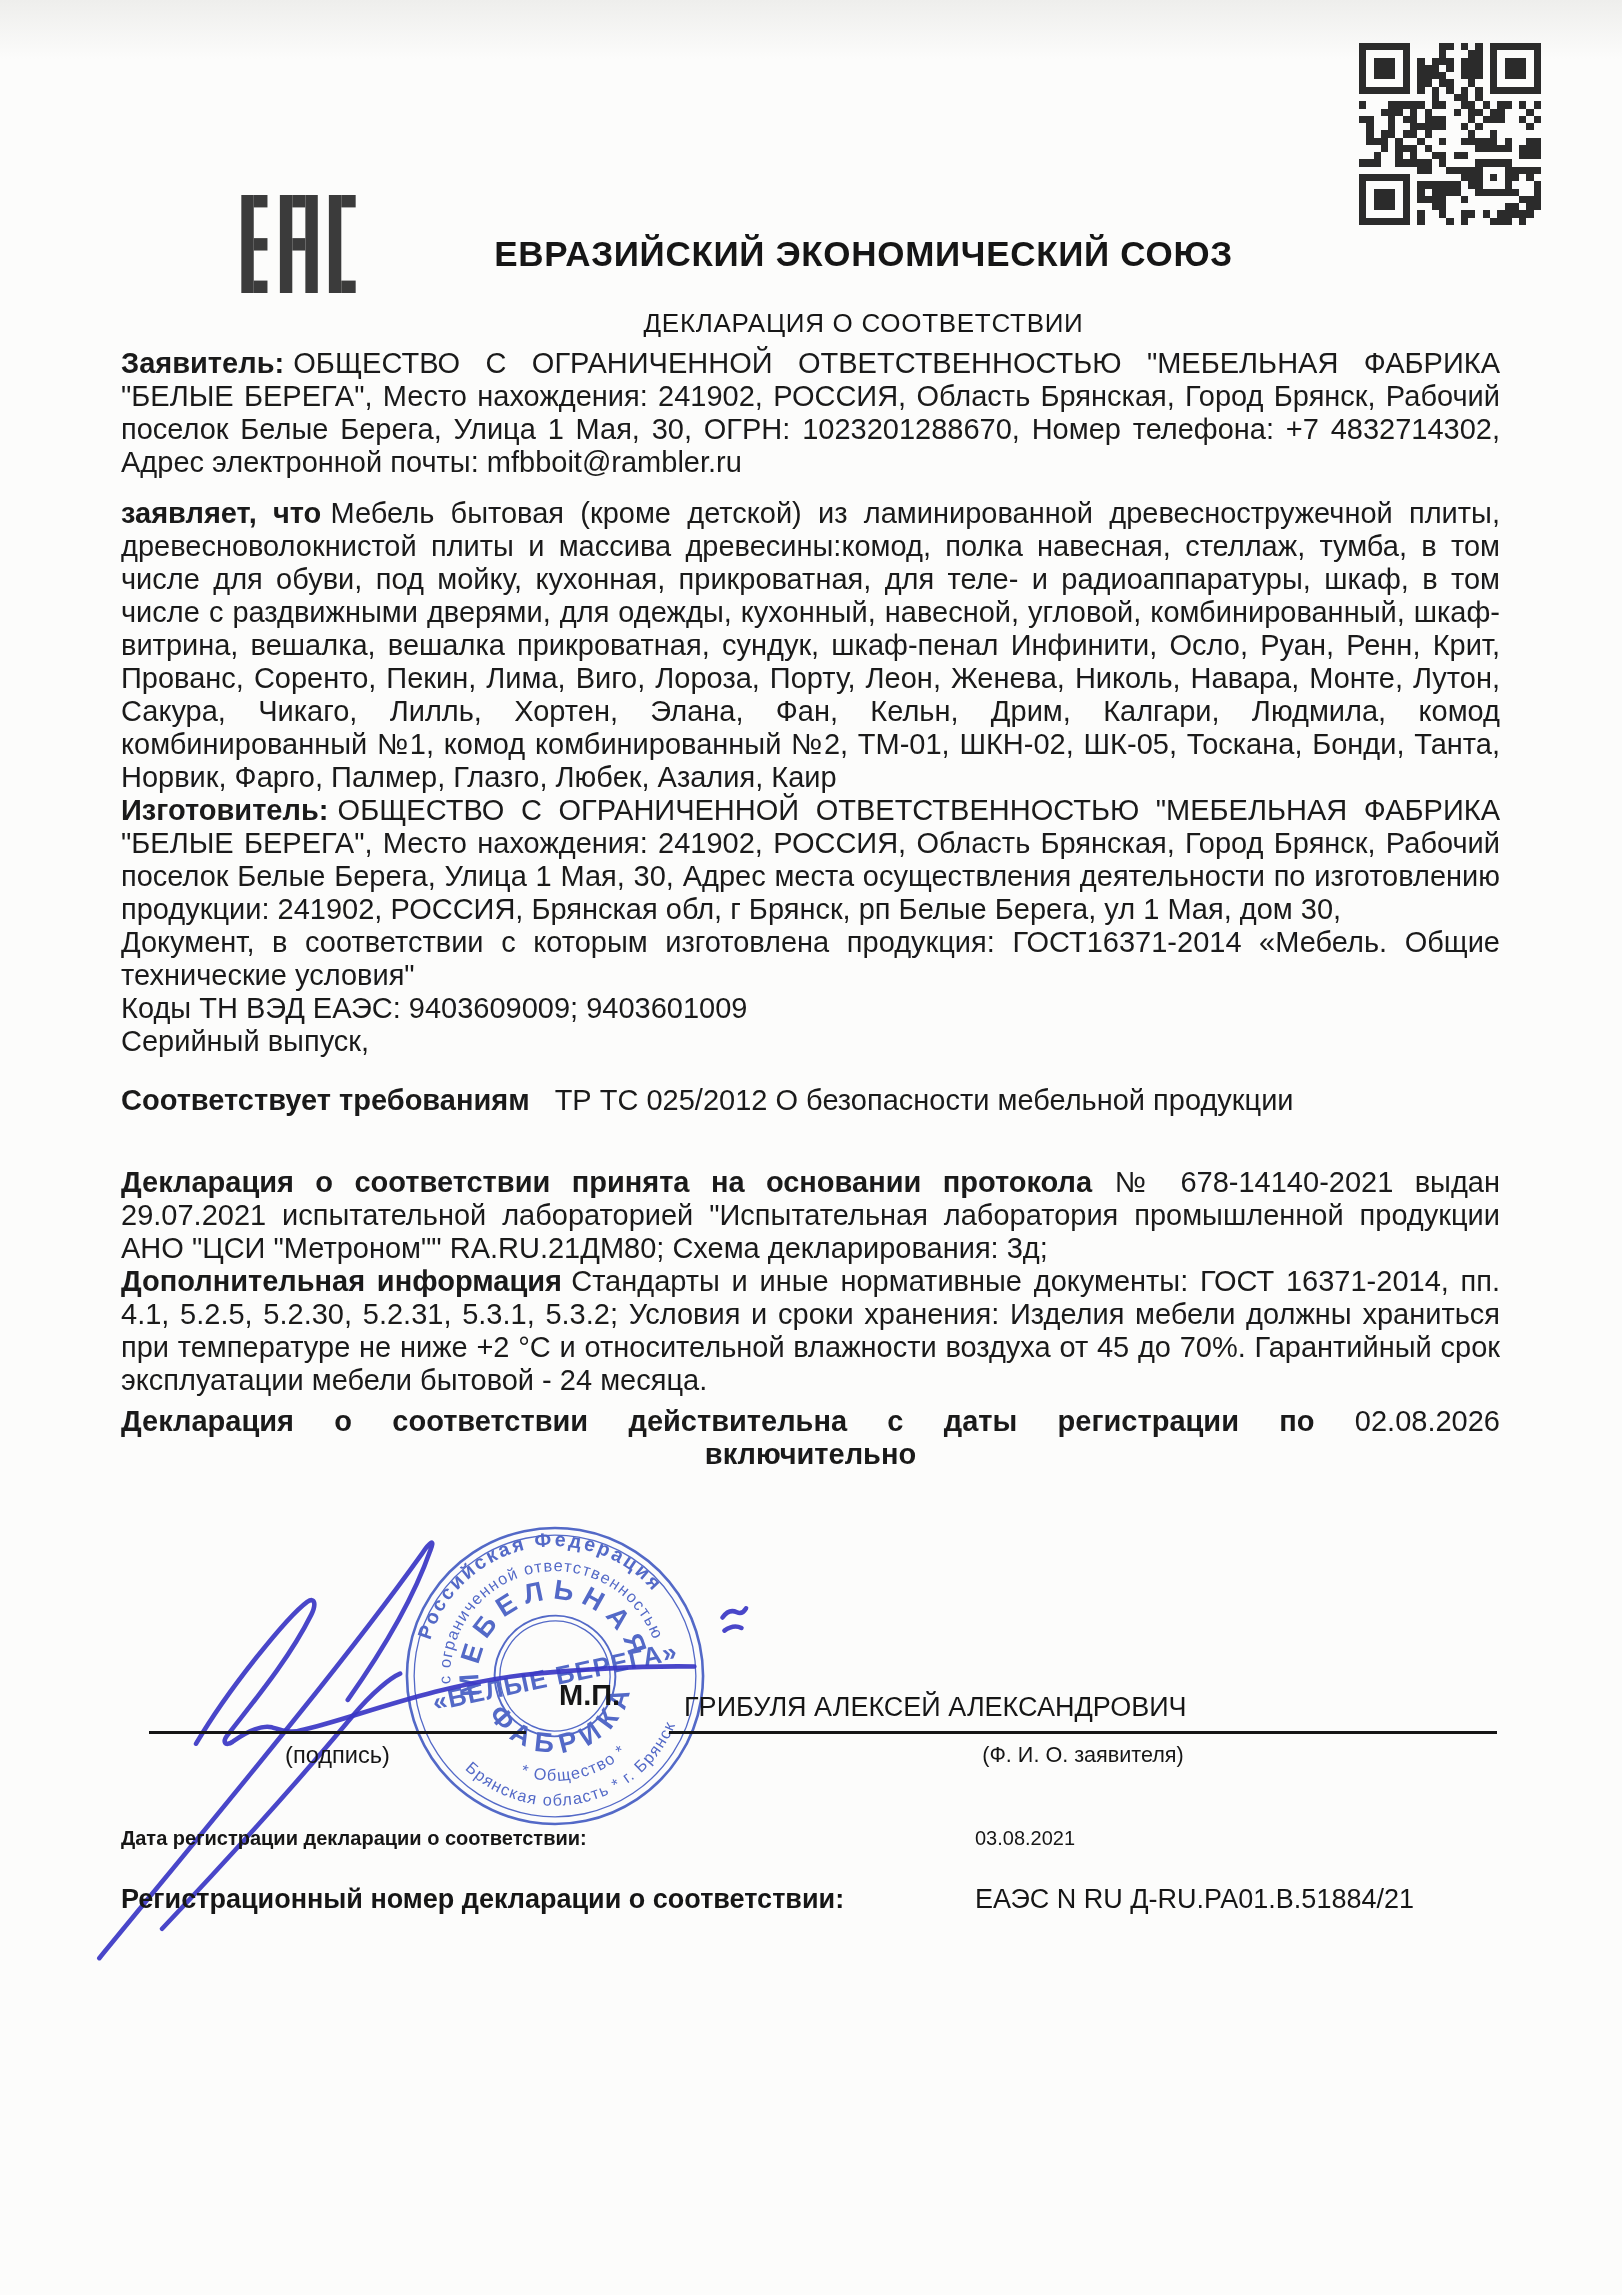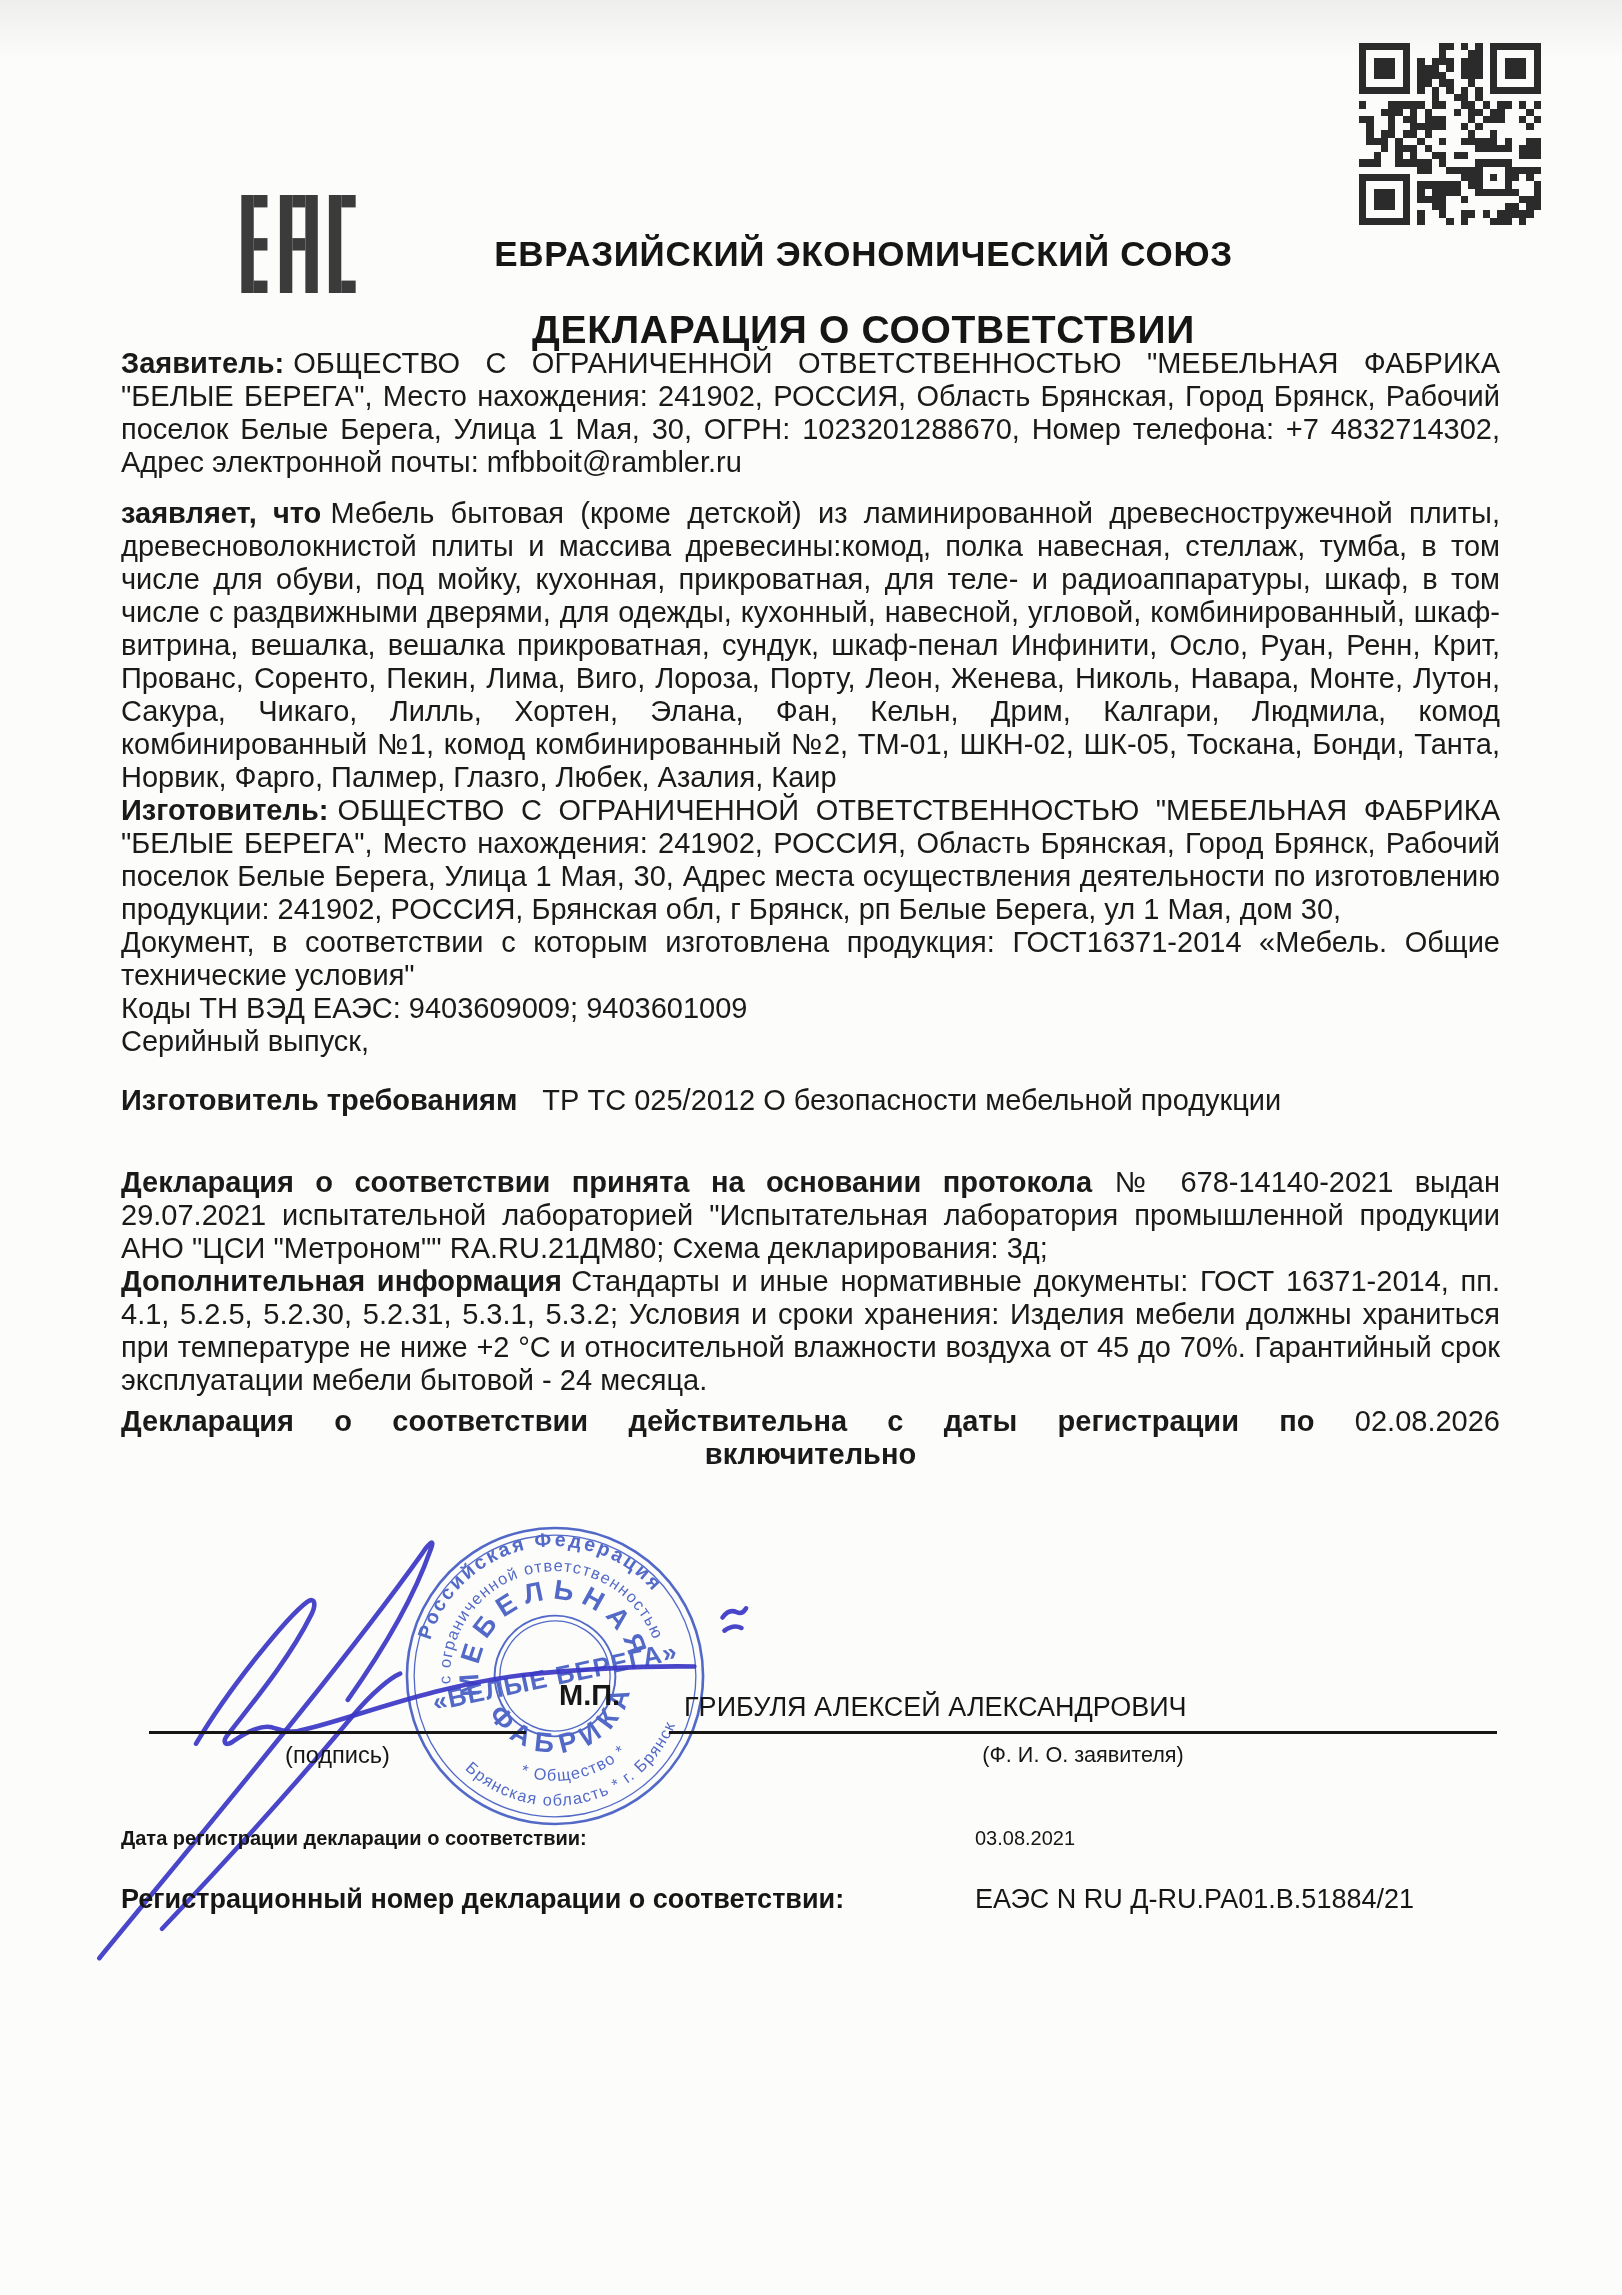--- a/index.html
+++ b/index.html
@@ -14,21 +14,21 @@
   .scan-top{position:absolute;left:0;top:0;width:1623px;height:59px;
     background:linear-gradient(#eeeeec,#fcfcfb);}
   
   .eac{position:absolute;left:241px;top:195px;width:115px;height:98px}
   .eac rect{fill:#3b3b3b}
   
   .qr{position:absolute;left:1359px;top:43px;width:182px;height:182px}
   
   .hdr{position:absolute;left:173px;top:234px;width:1381px;text-align:center}
   .hdr .t1{font-size:35px;font-weight:bold;letter-spacing:0.7px}
-  .hdr .t2{margin-top:34px;font-size:39px;font-weight:bold;letter-spacing:0.7px}
+  .hdr .t2{margin-top:34px;font-size:26px;font-weight:normal;letter-spacing:0.7px}
   
   .content{position:absolute;left:121px;top:347px;width:1379px;
     font-size:29px;line-height:33px;text-align:justify;color:#1a1a1a}
   .content p{text-align:justify}
   .content b{font-weight:bold}
   b.lead{margin-right:9.2px}
   .m-declares{margin-top:18.3px}
   .m-compliance{margin-top:26px;text-align:left !important}
   .m-compliance b{margin-right:25px}
   .m-basis{margin-top:49px}
@@ -410,21 +410,21 @@
 
 <div class="content">
   <p><b class="lead">Заявитель:</b><span>ОБЩЕСТВО С ОГРАНИЧЕННОЙ ОТВЕТСТВЕННОСТЬЮ "МЕБЕЛЬНАЯ ФАБРИКА "БЕЛЫЕ БЕРЕГА", Место нахождения: 241902, РОССИЯ, Область Брянская, Город Брянск, Рабочий поселок Белые Берега, Улица 1 Мая, 30, ОГРН: 1023201288670, Номер телефона: +7 4832714302, Адрес электронной почты: mfbboit@rambler.ru</span></p>
 
   <p class="m-declares"><b class="lead">заявляет, что</b><span>Мебель бытовая (кроме детской) из ламинированной древесностружечной плиты, древесноволокнистой плиты и массива древесины:комод, полка навесная, стеллаж, тумба, в том числе для обуви, под мойку, кухонная, прикроватная, для теле- и радиоаппаратуры, шкаф, в том числе с раздвижными дверями, для одежды, кухонный, навесной, угловой, комбинированный, шкаф-витрина, вешалка, вешалка прикроватная, сундук, шкаф-пенал Инфинити, Осло, Руан, Ренн, Крит, Прованс, Соренто, Пекин, Лима, Виго, Лороза, Порту, Леон, Женева, Николь, Навара, Монте, Лутон, Сакура, Чикаго, Лилль, Хортен, Элана, Фан, Кельн, Дрим, Калгари, Людмила, комод комбинированный №1, комод комбинированный №2, ТМ-01, ШКН-02, ШК-05, Тоскана, Бонди, Танта, Норвик, Фарго, Палмер, Глазго, Любек, Азалия, Каир</span></p>
   <p><b class="lead">Изготовитель:</b><span>ОБЩЕСТВО С ОГРАНИЧЕННОЙ ОТВЕТСТВЕННОСТЬЮ "МЕБЕЛЬНАЯ ФАБРИКА "БЕЛЫЕ БЕРЕГА", Место нахождения: 241902, РОССИЯ, Область Брянская, Город Брянск, Рабочий поселок Белые Берега, Улица 1 Мая, 30, Адрес места осуществления деятельности по изготовлению продукции: 241902, РОССИЯ, Брянская обл, г Брянск, рп Белые Берега, ул 1 Мая, дом 30,</span></p>
   <p>Документ, в соответствии с которым изготовлена продукция: ГОСТ16371-2014 «Мебель. Общие технические условия"</p>
   <p style="text-align:left">Коды ТН ВЭД ЕАЭС: 9403609009; 9403601009</p>
   <p style="text-align:left">Серийный выпуск,</p>
 
-  <p class="m-compliance"><b>Изготовитель требованиям</b><span>ТР ТС 025/2012 О безопасности мебельной продукции</span></p>
+  <p class="m-compliance"><b>Соответствует требованиям</b><span>ТР ТС 025/2012 О безопасности мебельной продукции</span></p>
 
   <p class="m-basis"><b class="lead">Декларация о соответствии принята на основании протокола</b><span>№ 678-14140-2021 выдан 29.07.2021 испытательной лабораторией "Испытательная лаборатория промышленной продукции АНО "ЦСИ "Метроном"" RA.RU.21ДМ80; Схема декларирования: 3д;</span></p>
 
   <p class="m-additional"><b class="lead">Дополнительная информация</b><span>Стандарты и иные нормативные документы: ГОСТ 16371-2014, пп. 4.1, 5.2.5, 5.2.30, 5.2.31, 5.3.1, 5.3.2; Условия и сроки хранения: Изделия мебели должны храниться при температуре не ниже +2 °С и относительной влажности воздуха от 45 до 70%. Гарантийный срок эксплуатации мебели бытовой - 24 месяца.</span></p>
 
   <div class="m-validity">
     <div class="validity-l1"><b>Декларация о соответствии действительна с даты регистрации по</b> <span>02.08.2026</span></div>
     <div class="validity-l2"><b>включительно</b></div>
   </div>
 </div>

